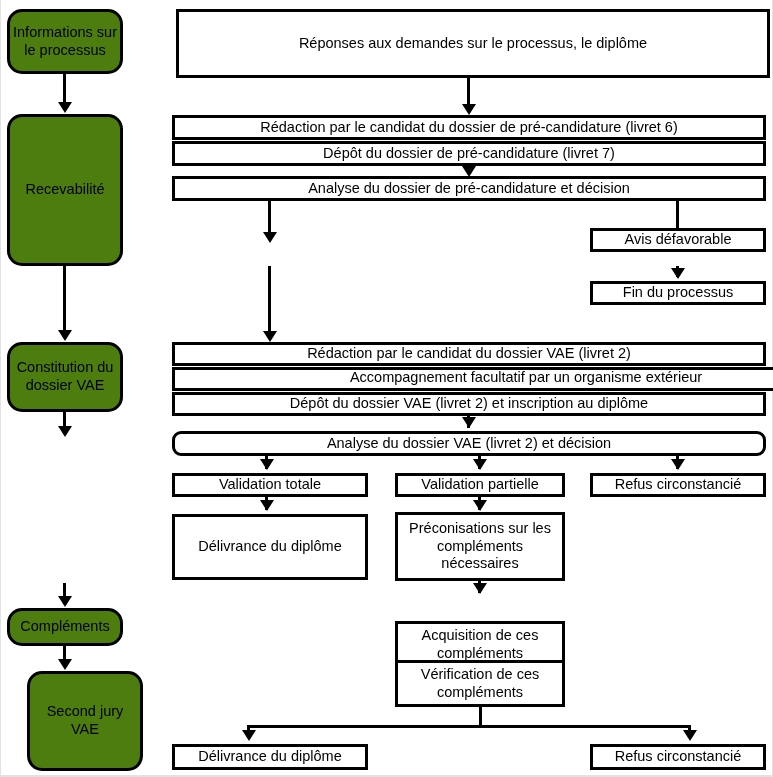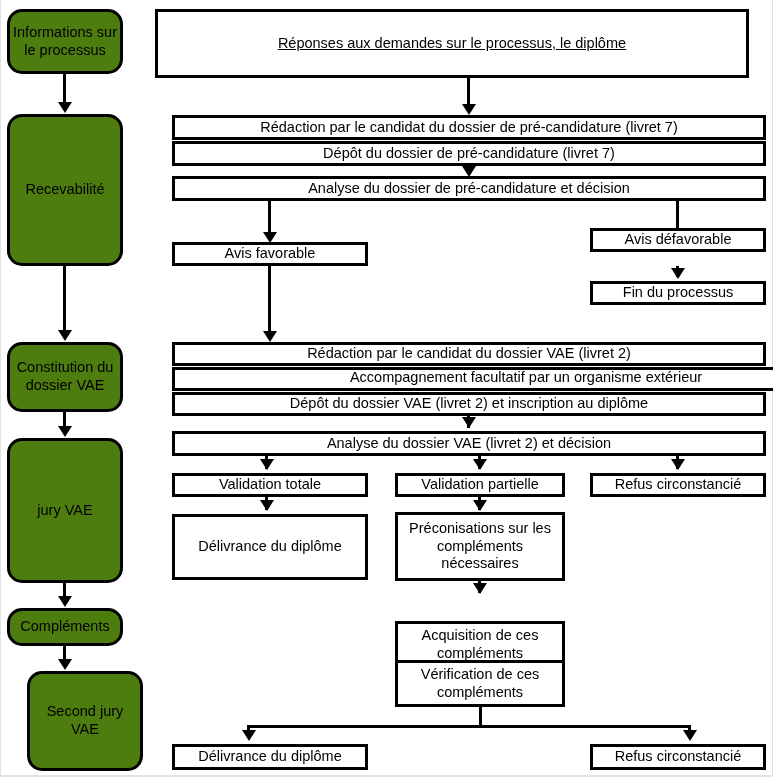--- a/index.html
+++ b/index.html
@@ -93,69 +93,63 @@
   <div class="vline" style="left:63px; top:266px; height:67px;"></div>
   <div class="arrowhead" style="left:58px; top:330px;"></div>
 
   <div class="box gray" style="left:7px; top:342px; width:116px; height:70px;">
     <span class="txt">Constitution du dossier VAE</span>
   </div>
 
   <div class="vline" style="left:63px; top:412px; height:17px;"></div>
   <div class="arrowhead" style="left:58px; top:426px;"></div>
 
-  <div class="box gray" style="left:7px; top:438px; width:116px; height:145px;">
-    <span class="txt">jury VAE</span>
-  </div>
 
   <div class="vline" style="left:63px; top:583px; height:17px;"></div>
   <div class="arrowhead" style="left:58px; top:596px;"></div>
 
   <div class="box gray" style="left:7px; top:608px; width:116px; height:38px;">
     <span class="txt">Compléments</span>
   </div>
 
   <div class="vline" style="left:63px; top:646px; height:17px;"></div>
   <div class="arrowhead" style="left:58px; top:659px;"></div>
 
   <div class="box gray" style="left:7px; top:671px; width:116px; height:100px;margin-left:20px;">
     <span class="txt">Second jury VAE</span>
   </div>
 
-  <div class="box" style="left:155px; top:9px; width:594px; height:69px;text-decoration:underline;">
+  <div class="box" style="left:176px; top:9px; width:594px; height:69px;">
     <span class="txt">Réponses aux demandes sur le processus, le diplôme</span>
   </div>
 
   <div class="vline" style="left:467px; top:78px; height:30px;"></div>
   <div class="arrowhead" style="left:462px; top:104px;"></div>
 
   <div class="box" style="left:172px; top:115px; width:594px; height:25px;">
-    <span class="txt">Rédaction par le candidat du dossier de pré-candidature (livret 7)</span>
+    <span class="txt">Rédaction par le candidat du dossier de pré-candidature (livret 6)</span>
   </div>
 
   <div class="box" style="left:172px; top:141px; width:594px; height:25px;">
     <span class="txt">Dépôt du dossier de pré-candidature (livret 7)</span>
   </div>
 
   <div class="vline" style="left:467px; top:166px; height:8px;"></div>
   <div class="arrowhead" style="left:462px; top:166px;"></div>
 
   <div class="box" style="left:172px; top:176px; width:594px; height:25px;">
     <span class="txt">Analyse du dossier de pré-candidature et décision</span>
   </div>
 
   <div class="vline" style="left:268px; top:201px; height:38px;"></div>
   <div class="arrowhead" style="left:263px; top:232px;"></div>
 
   <div class="vline" style="left:676px; top:201px; height:38px;"></div>
   <div class="arrowhead" style="left:671px; top:232px;"></div>
 
-  <div class="box" style="left:172px; top:242px; width:196px; height:24px;">
-    <span class="txt">Avis favorable</span>
-  </div>
 
   <div class="box" style="left:590px; top:228px; width:176px; height:24px;">
     <span class="txt">Avis défavorable</span>
   </div>
 
   <div class="vline" style="left:676px; top:266px; height:11px;"></div>
   <div class="arrowhead" style="left:671px; top:268px;"></div>
 
   <div class="box" style="left:590px; top:281px; width:176px; height:24px;">
     <span class="txt">Fin du processus</span>
@@ -172,21 +166,21 @@
     <span class="txt">Accompagnement facultatif par un organisme extérieur</span>
   </div>
 
   <div class="box" style="left:172px; top:392px; width:594px; height:24px;">
     <span class="txt">Dépôt du dossier VAE (livret 2) et inscription au diplôme</span>
   </div>
 
   <div class="vline" style="left:467px; top:416px; height:12px;"></div>
   <div class="arrowhead" style="left:462px; top:417px;"></div>
 
-  <div class="box" style="left:172px; top:431px; width:594px; height:25px;">
+  <div class="box" style="left:172px; top:431px; width:594px; height:25px;border-radius:9px;">
     <span class="txt">Analyse du dossier VAE (livret 2) et décision</span>
   </div>
 
   <div class="vline" style="left:265px; top:456px; height:13px;"></div>
   <div class="arrowhead" style="left:260px; top:459px;"></div>
 
   <div class="vline" style="left:478px; top:456px; height:13px;"></div>
   <div class="arrowhead" style="left:473px; top:459px;"></div>
 
   <div class="vline" style="left:676px; top:456px; height:13px;"></div>

